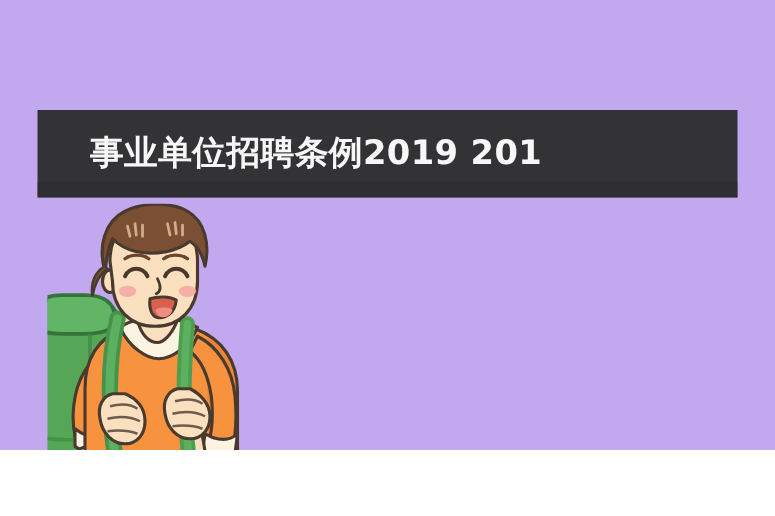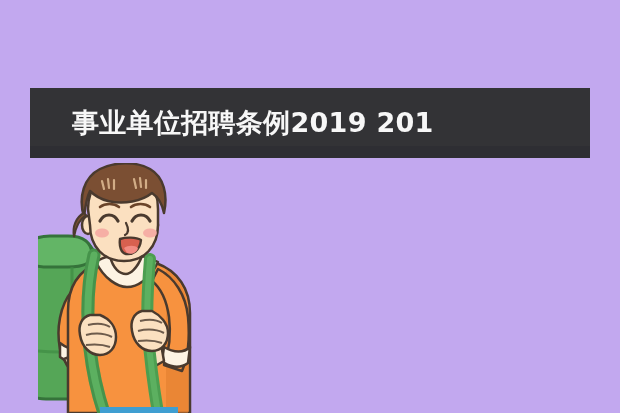--- a/index.html
+++ b/index.html
@@ -7,21 +7,21 @@
     padding: 0;
     background: #ffffff;
   }
   body {
     font-family: "Liberation Sans", sans-serif;
   }
 
   #screenshot {
     position: relative;
     width: 620px;
-    height: 413px;
+    height: 360px;
     overflow: hidden;
     background: #c2a8ef;
   }
 
   
   .title-bar {
     position: absolute;
     left: 30px;
     top: 88px;
     width: 560px;

